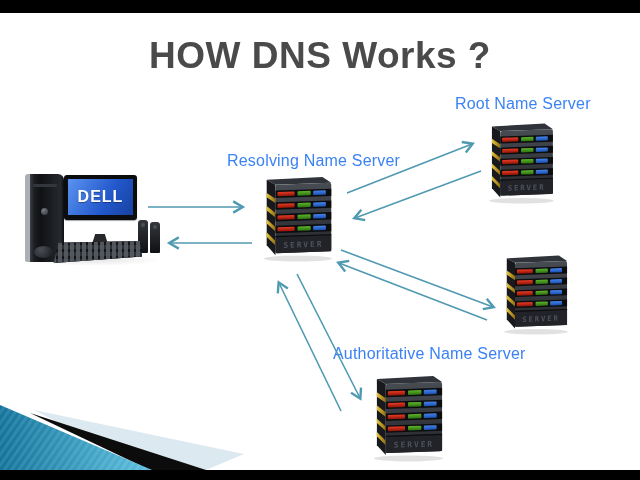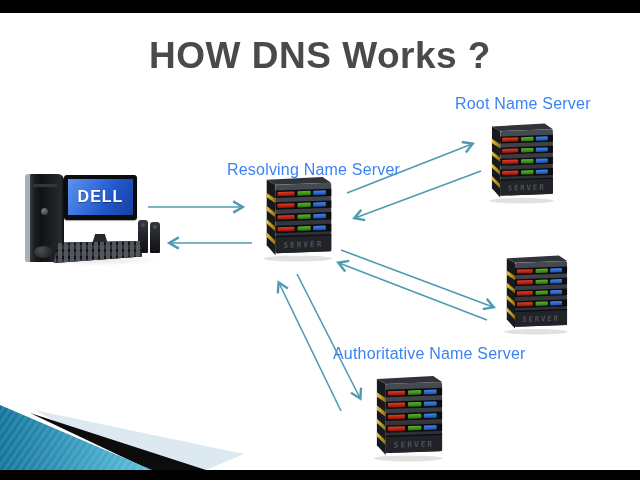--- a/index.html
+++ b/index.html
@@ -157,21 +157,21 @@
   <svg class="server" style="left:484px;top:119px;width:75px;height:85px" viewBox="0 0 80 92">
       <use href="#sym-server"></use>
     </svg>
   <svg class="server" style="left:499px;top:251px;width:74px;height:84px" viewBox="0 0 80 92">
       <use href="#sym-server"></use>
     </svg>
   <svg class="server" style="left:369px;top:371px;width:79px;height:91px" viewBox="0 0 80 92">
       <use href="#sym-server"></use>
     </svg>
 
-  <div class="node-label" style="left:227px;top:161px">Resolving Name Server</div>
+  <div class="node-label" style="left:227px;top:152px">Resolving Name Server</div>
   <div class="node-label" style="left:455px;top:95px">Root Name Server</div>
   <div class="node-label" style="left:333px;top:345px">Authoritative Name Server</div>
 
   <svg class="overlay">
     <defs>
       <marker id="ah" markerWidth="10" markerHeight="10" refX="6.5" refY="4.5" orient="auto">
         <path d="M1,1 L7,4.5 L1,8" fill="none" stroke-width="1.5" stroke="#4f9ab1"></path>
       </marker>
     </defs>
     <g fill="none" stroke-width="1.6" marker-end="url(#ah)">

